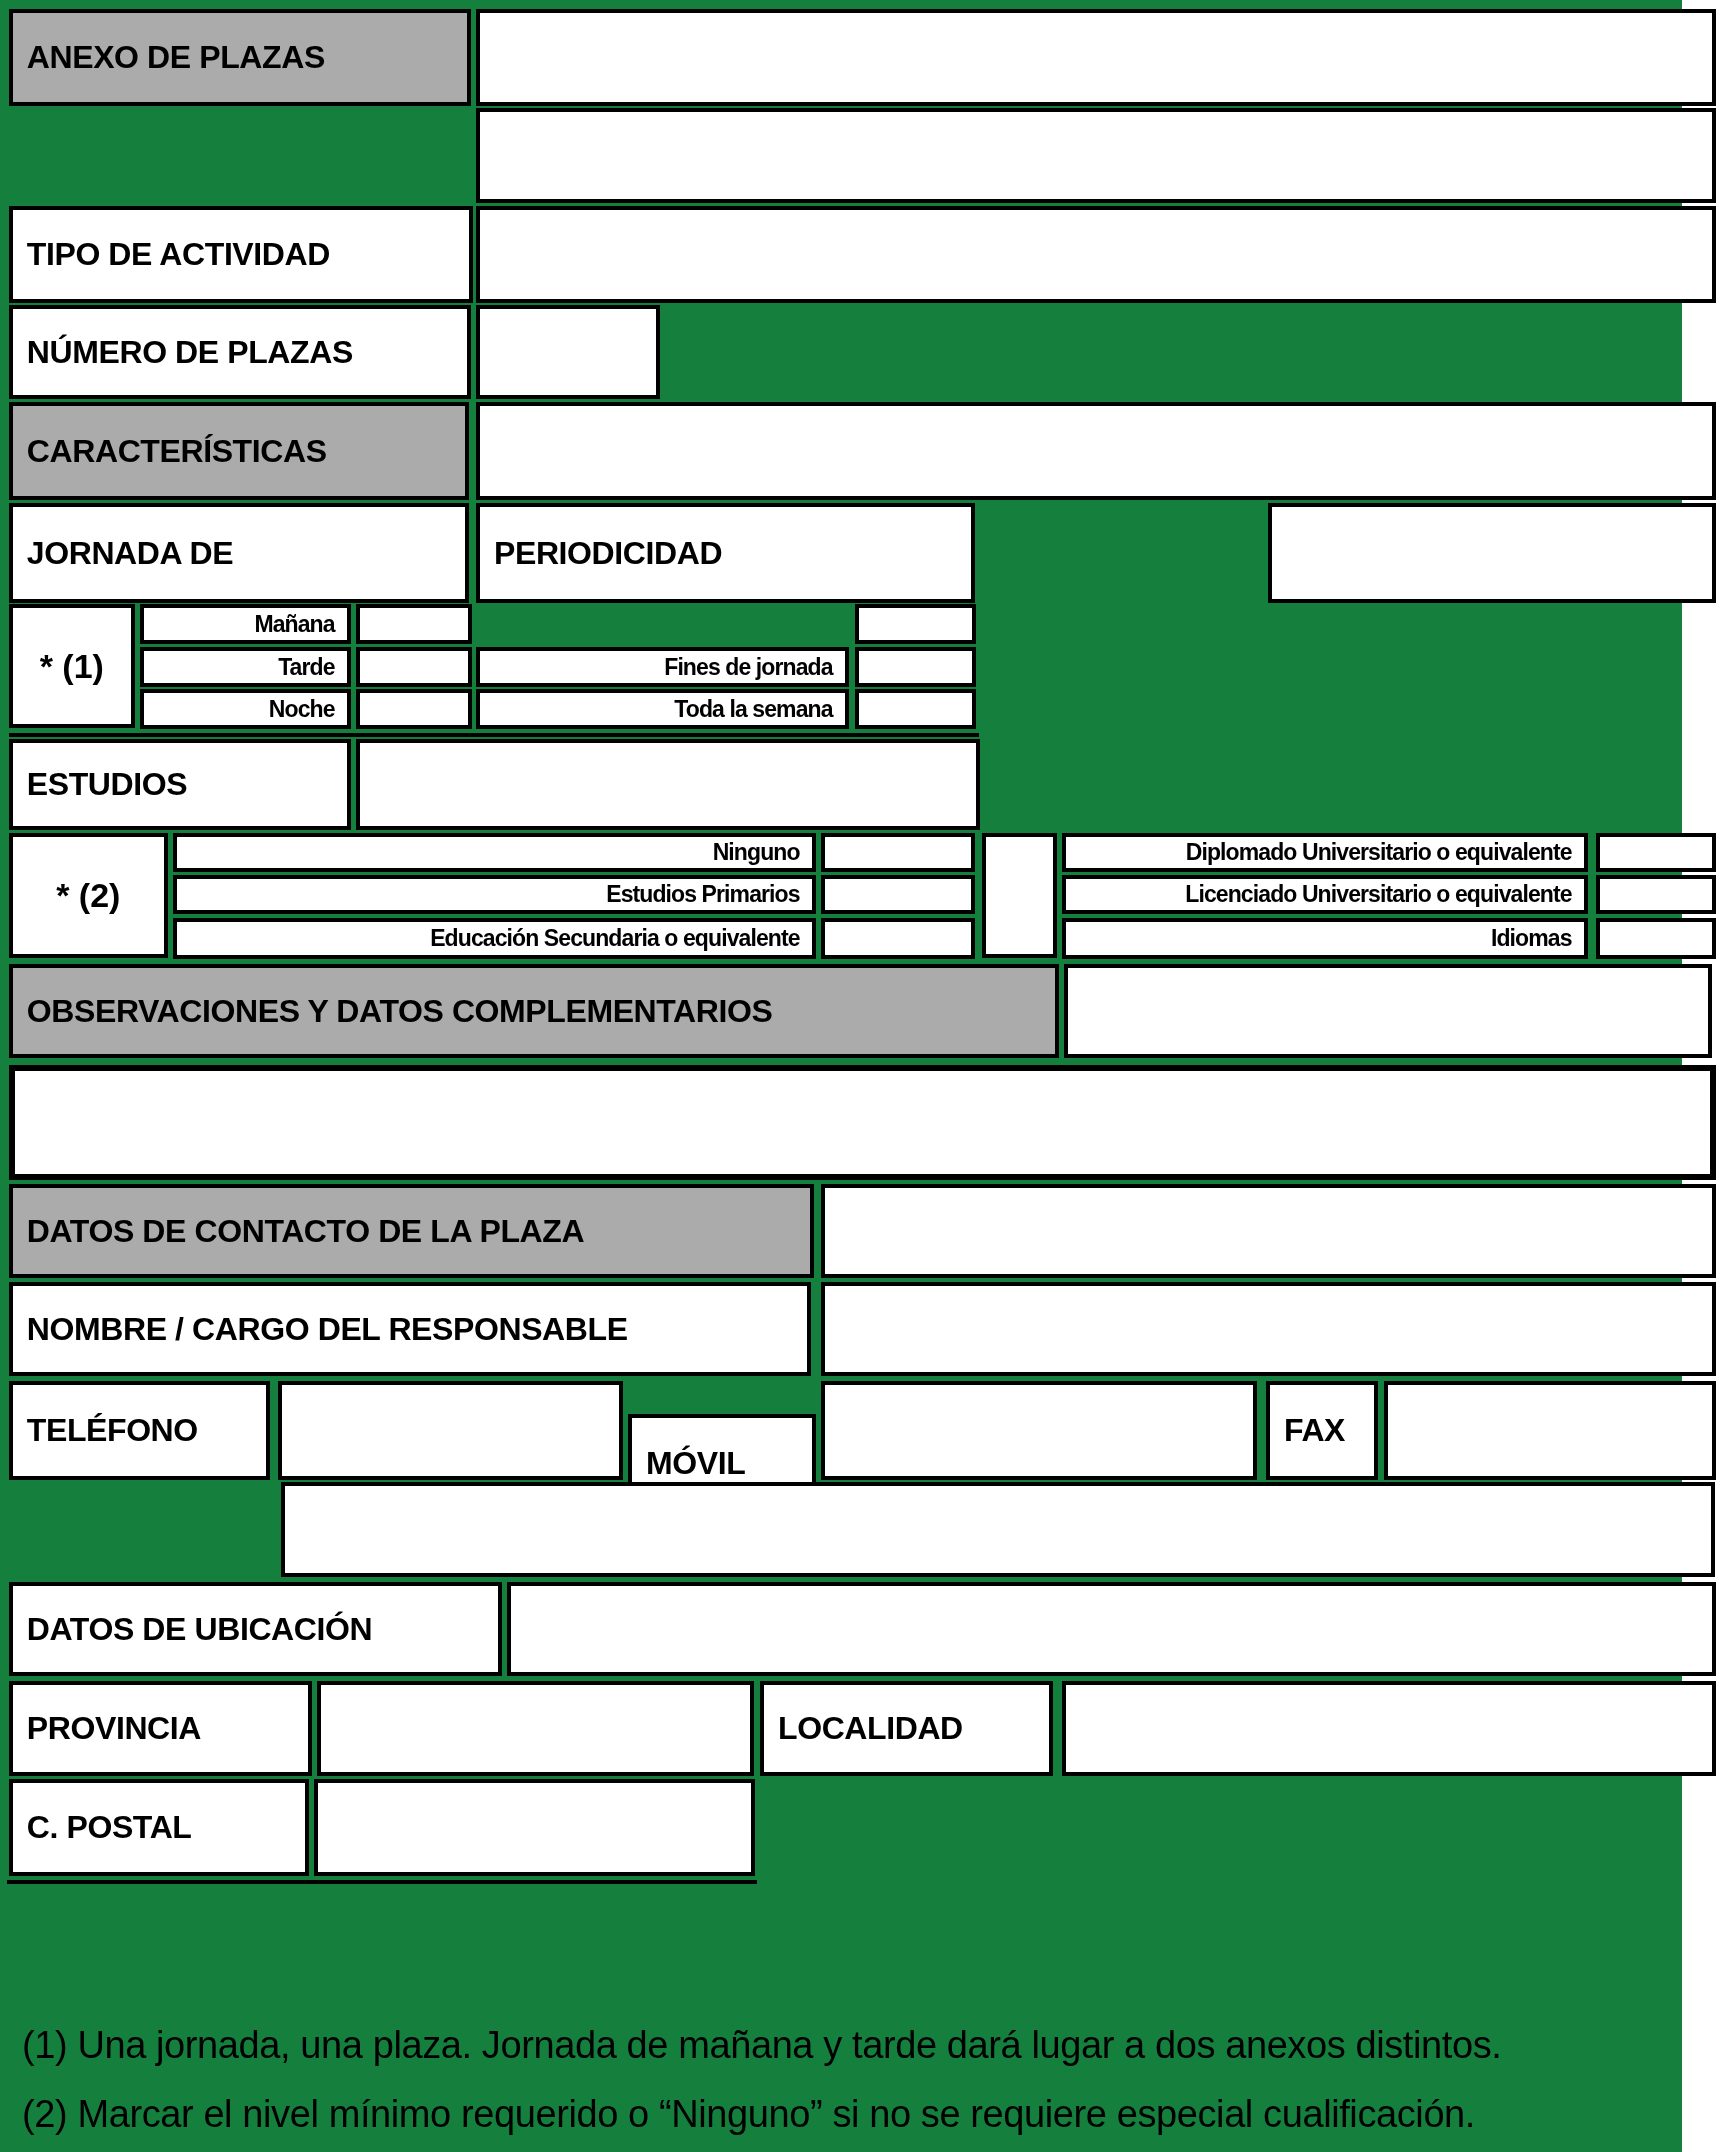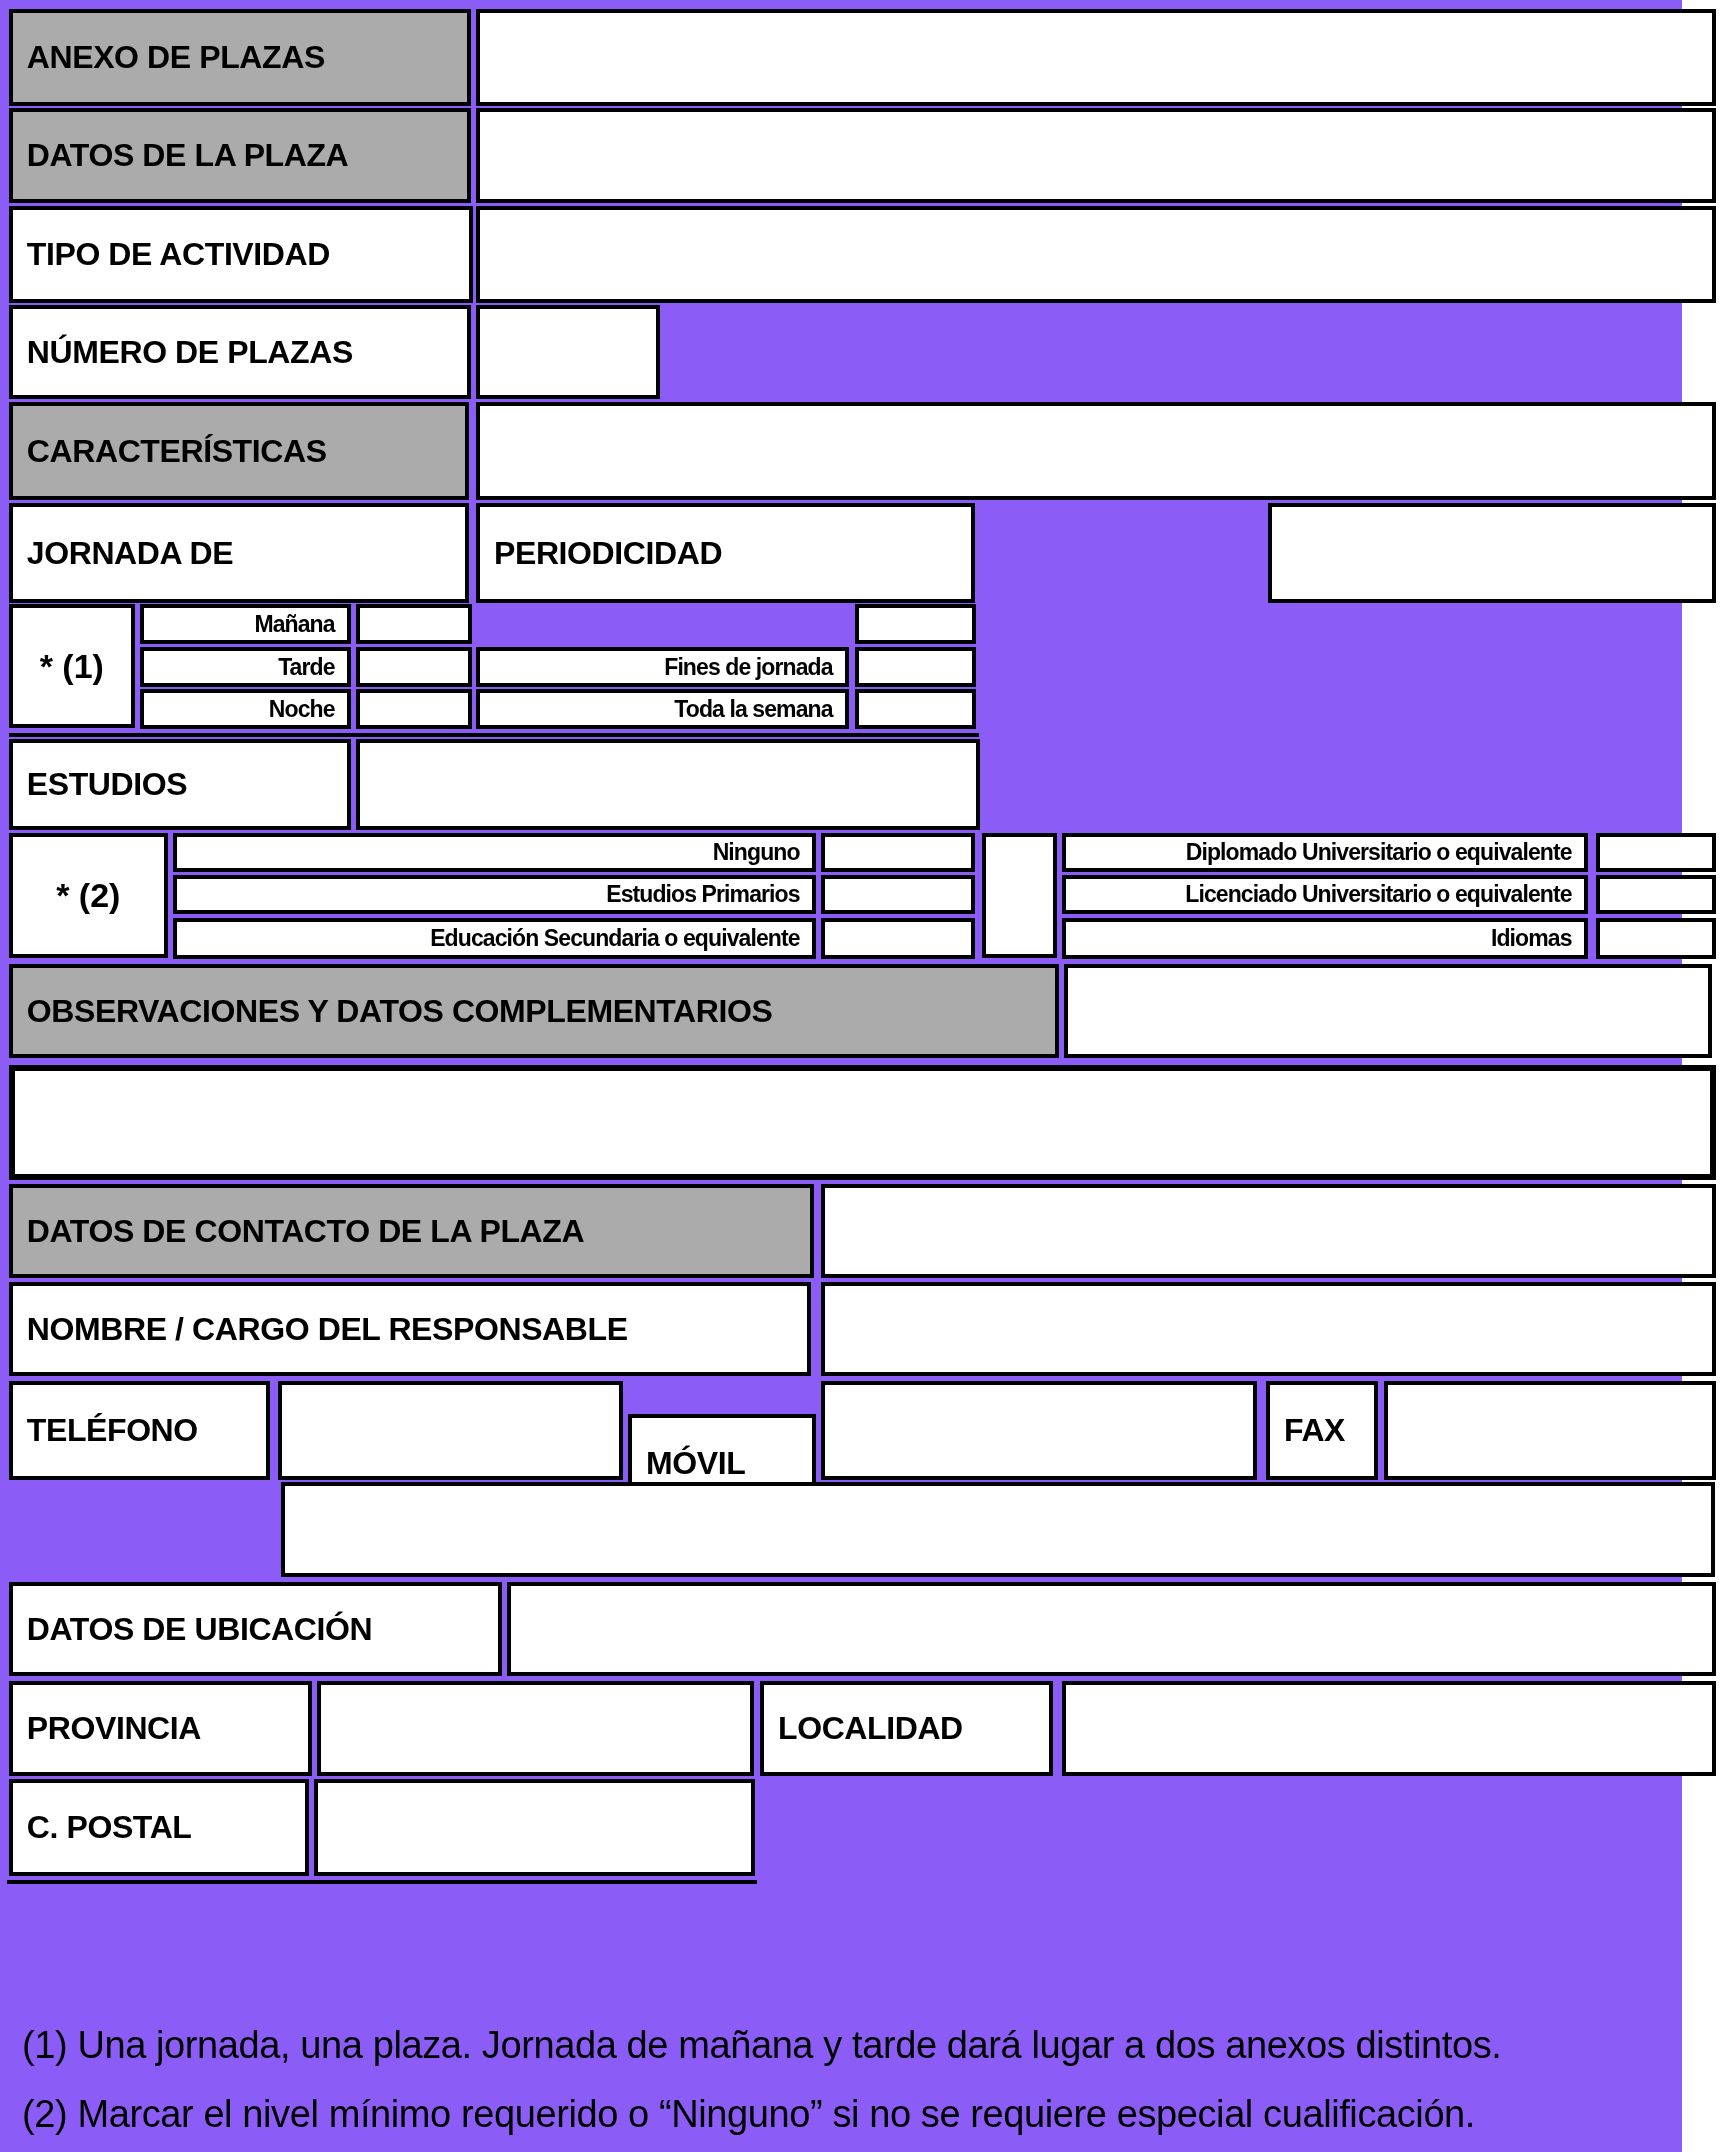--- a/index.html
+++ b/index.html
@@ -1,20 +1,20 @@
 <!DOCTYPE html>
 <html style="font-size:14px"><head>
 <meta charset="utf-8">
 <title>ANEXO DE PLAZAS</title>
 <style>
   html,body{margin:0;padding:0;background:#ffffff;}
   .page{
     position:relative;
     width:1682px;height:2153px;
-    background:#8b5cf6;
+    background:#15803d;
     font-family:"Liberation Sans", sans-serif;
     color:#000000;
   }
   .cell{
     position:absolute;
     box-sizing:border-box;
     border:4.4px solid #000000;
     background:#ffffff;
     display:flex;
     align-items:center;
@@ -54,21 +54,20 @@
   }
 </style>
 </head>
 <body>
 
 <div class="page">
 
   <div class="cell hdr lbl" style="left:8.8px;top:8.8px;width:462px;height:97px">ANEXO DE PLAZAS</div>
   <div class="cell" style="left:476px;top:8.8px;width:1240px;height:97px"></div>
 
-  <div class="cell hdr lbl" style="left:8.8px;top:108px;width:462px;height:95px">DATOS DE LA PLAZA</div>
   <div class="cell" style="left:476px;top:108px;width:1240px;height:95px"></div>
 
   <div class="cell lbl" style="left:8.8px;top:206px;width:464px;height:97px">TIPO DE ACTIVIDAD</div>
   <div class="cell" style="left:476px;top:206px;width:1240px;height:97px"></div>
 
   <div class="cell lbl" style="left:8.8px;top:305px;width:462px;height:94px">NÚMERO DE PLAZAS</div>
   <div class="cell" style="left:476px;top:305px;width:184px;height:94px"></div>
 
   <div class="cell hdr lbl" style="left:8.8px;top:402px;width:460px;height:98px">CARACTERÍSTICAS</div>
   <div class="cell" style="left:476px;top:402px;width:1240px;height:98px"></div>

